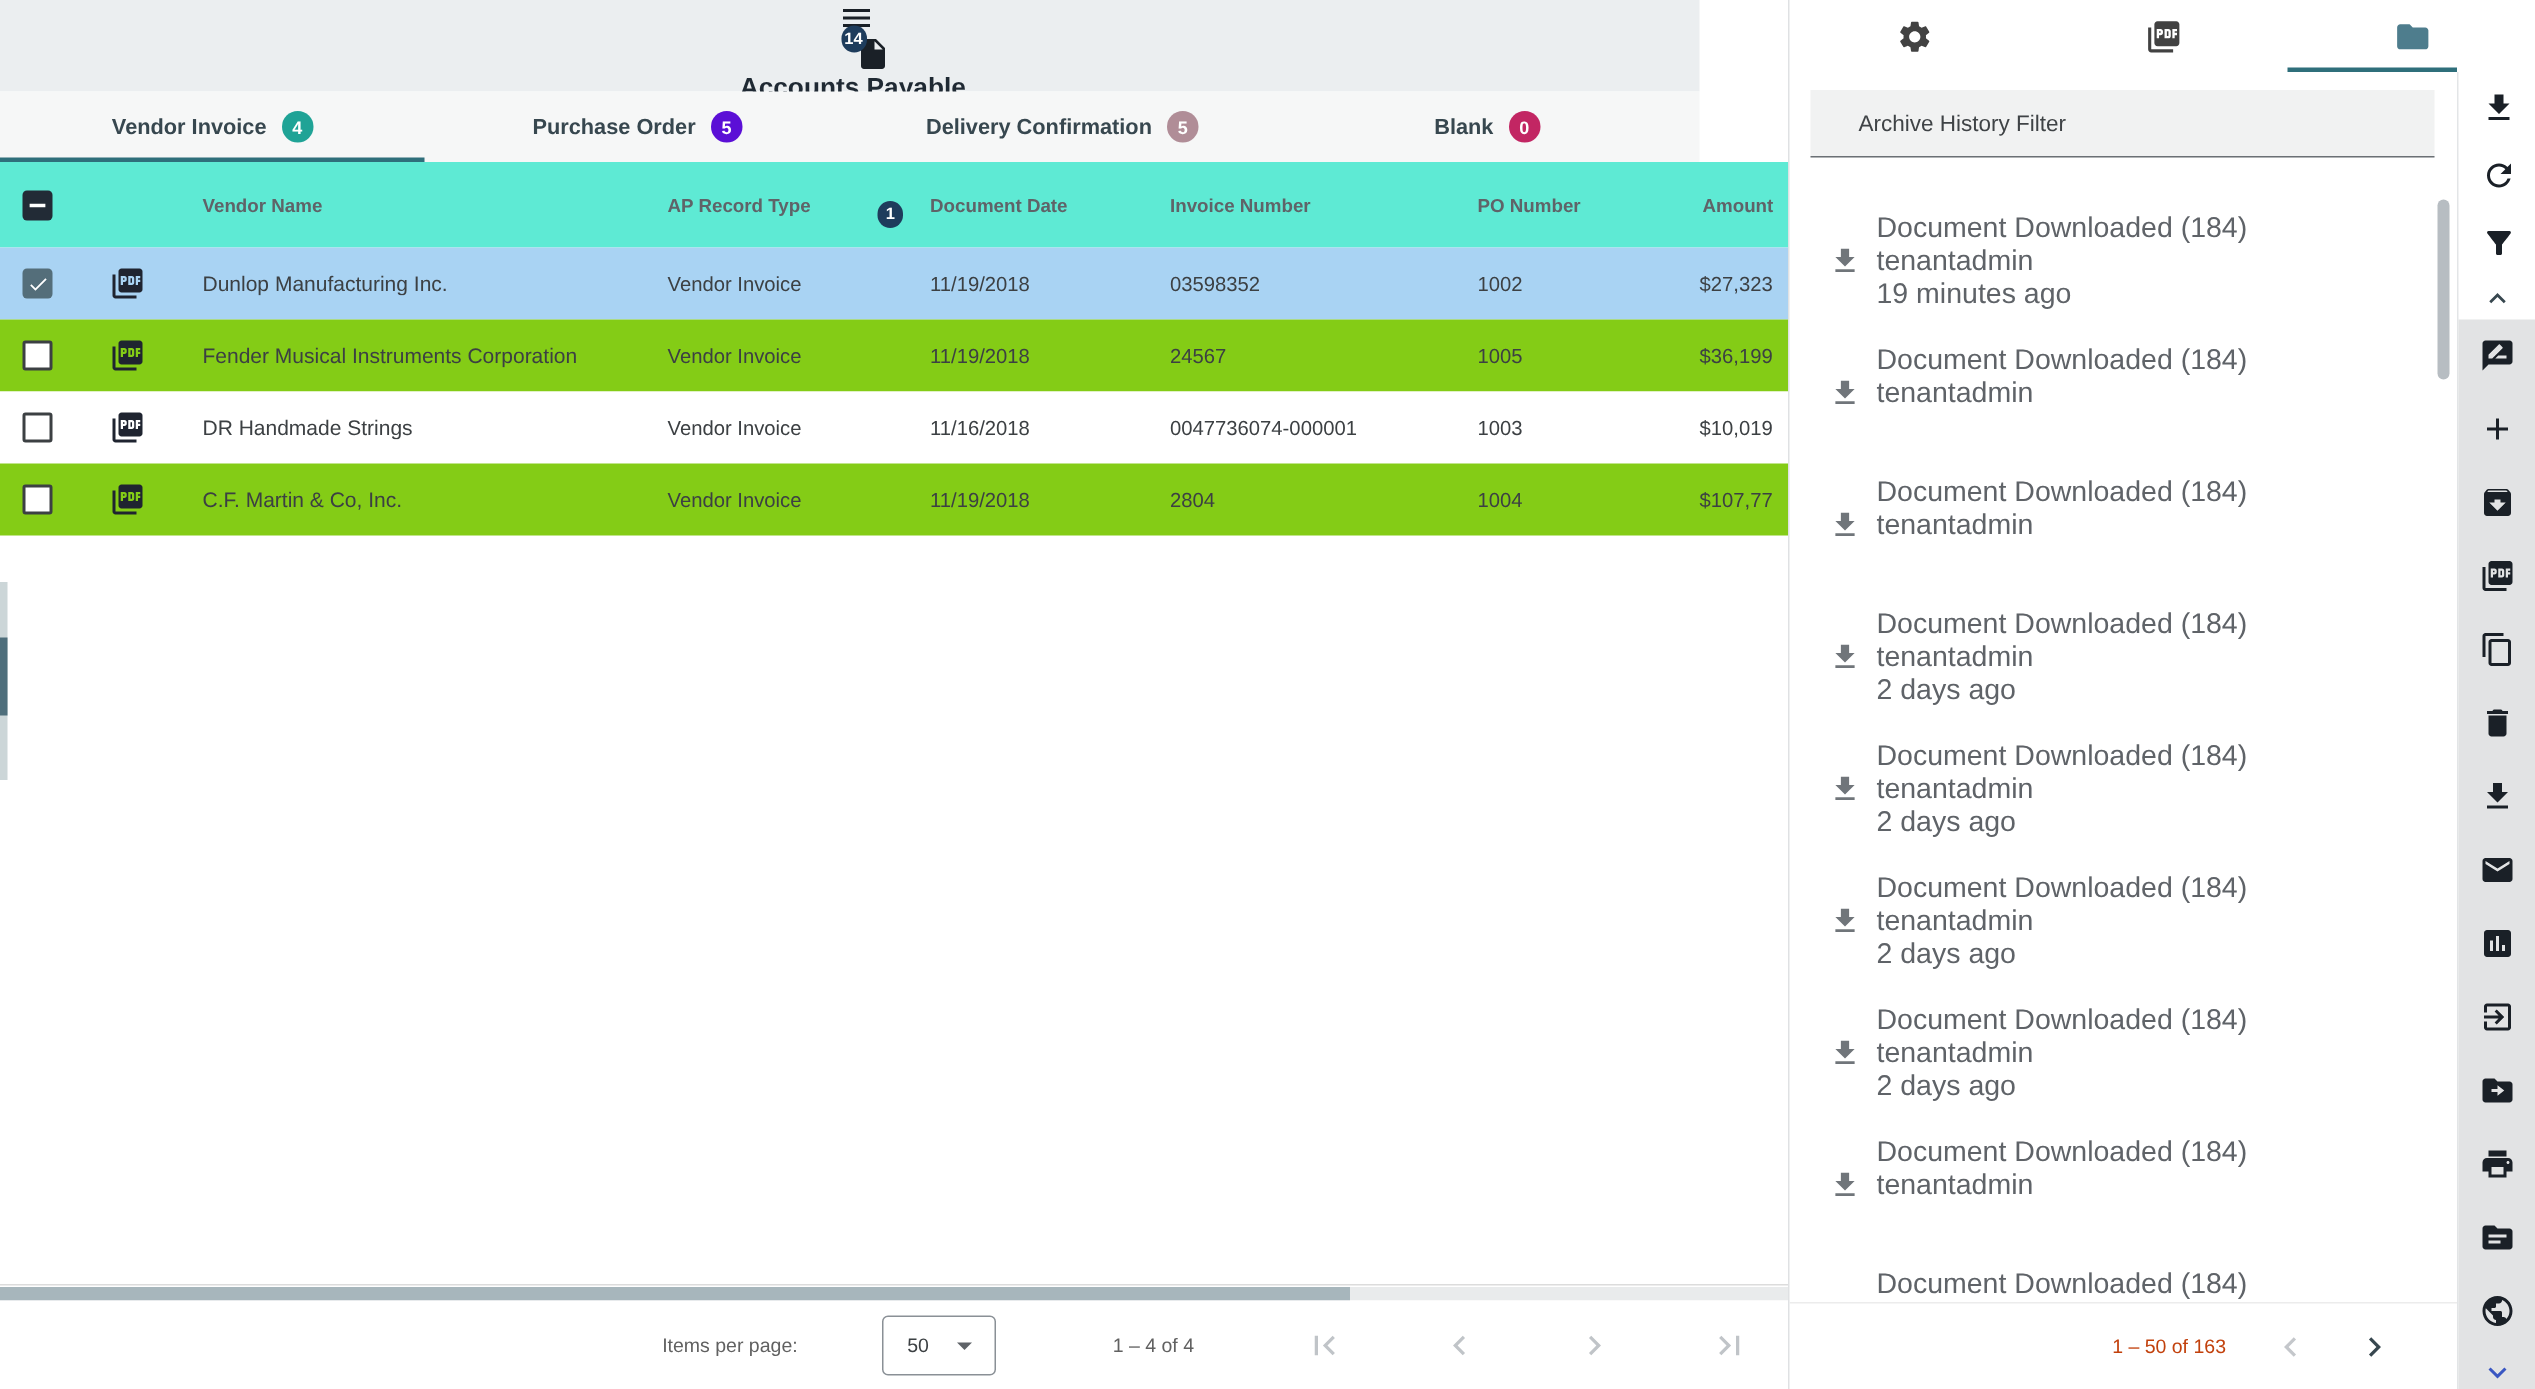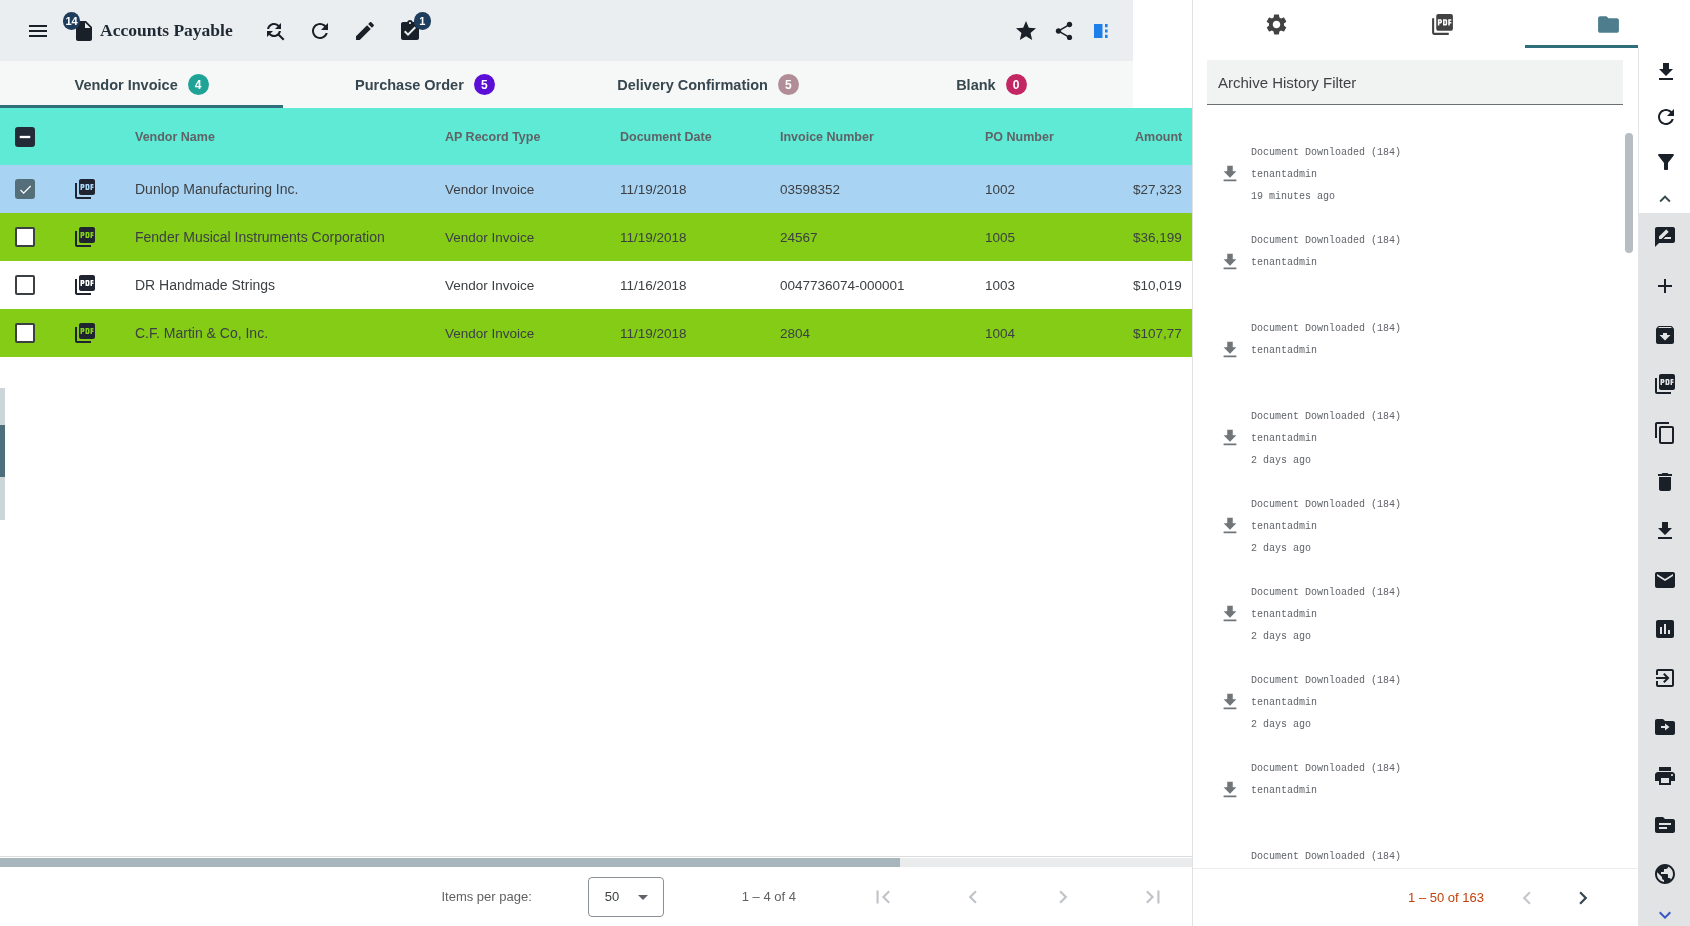--- a/index.html
+++ b/index.html
@@ -1,22 +1,22 @@
 <!DOCTYPE html>
 <html><head>
 <meta charset="utf-8">
 <style>
   html,body{margin:0;padding:0;}
   body{font-family:"Liberation Sans",sans-serif;}
   .app{position:relative;width:1690px;height:926px;background:#fff;overflow:hidden;color:#3c4043;}
   svg{display:block;}
   
-  .topbar{position:absolute;left:0;top:0;width:1133px;height:61px;background:#ebeef0;display:flex;align-items:center;padding:0 18px 0 26px;box-sizing:border-box;}
+  .topbar{position:absolute;left:0;top:0;width:1133px;height:61px;background:#ebeef0;display:flex;align-items:center;padding:0 18px 0 26px;box-sizing:border-box;flex-direction:column;}
   .tb-ic{width:24px;height:24px;color:#1a2027;position:relative;cursor:pointer;}
-  .apptitle{font-size:17.5px;font-weight:bold;color:#1f2933;margin:0 8px 0 4px;white-space:nowrap;font-family:Liberation Serif, serif;}
+  .apptitle{font-size:17.5px;font-weight:bold;color:#1f2933;margin:0 8px 0 4px;white-space:nowrap;}
   .badge{position:absolute;min-width:13px;height:18px;padding:0 2px;border-radius:9px;background:#1e3c5c;color:#fff;font-size:11px;font-weight:bold;display:flex;align-items:center;justify-content:center;z-index:2;}
   .badge.tl{left:-9px;top:-7px;} .badge.tr{right:-9px;top:-7px;}
   .sp{margin-left:auto;}
   
   .tabbar{position:absolute;left:0;top:61px;width:1133px;height:47px;background:#f6f7f7;display:flex;}
   .tab{flex:1;display:flex;align-items:center;justify-content:center;font-size:14.5px;font-weight:bold;color:#37474f;position:relative;cursor:pointer;}
   .tab .cnt{margin-left:10px;width:21px;height:21px;border-radius:50%;color:#fff;font-size:12px;display:flex;align-items:center;justify-content:center;}
   .tab.active::after{content:"";position:absolute;left:0;right:0;bottom:0;height:3px;background:#2f6f7b;}
   
   .grid{display:grid;grid-template-columns:50px 70px 310px 175px 160px 205px 150px 1fr;align-items:center;}
@@ -42,23 +42,23 @@
   .pagesel .car{margin-left:auto;width:24px;height:24px;color:#5f6368;}
   .rng{margin:0 10px 0 36px;}
   .pgic{width:26px;height:26px;color:#c0c4c8;margin-left:22px;cursor:pointer;}
   
   .panel{position:absolute;left:1192px;top:0;width:498px;height:926px;background:#fff;border-left:1px solid #dfe1e3;box-sizing:border-box;}
   .ptabs{position:absolute;left:0;top:0;width:498px;height:48px;display:flex;}
   .ptab{flex:1;display:flex;align-items:center;justify-content:center;cursor:pointer;}
   .ptab .ic{width:25px;height:25px;color:#424242;}
   .ptab.active .ic{color:#4e7d8d;}
   .punder{position:absolute;left:332px;bottom:0;width:113px;height:3px;background:#2f6f7b;}
-  .filter{position:absolute;left:14px;top:60px;width:416px;height:45px;background:#f1f2f2;border-bottom:1px solid #6b7075;box-sizing:border-box;display:flex;align-items:center;padding-left:11px;font-size:15px;color:#3f4346;cursor:text;}
+  .filter{position:absolute;left:14px;top:60px;width:416px;height:45px;background:#f1f2f2;border-bottom:1px solid #6b7075;box-sizing:border-box;display:flex;align-items:center;padding-left:32px;font-size:15px;color:#3f4346;cursor:text;}
   .hlist{position:absolute;left:0;top:136px;width:440px;height:732px;overflow:hidden;}
-  .hitem{height:88px;position:relative;box-sizing:border-box;padding:6px 0 0 58px;font-size:10px;color:#5f6368;line-height:22px;cursor:pointer;font-family:Liberation Mono, monospace;}
+  .hitem{height:88px;position:relative;box-sizing:border-box;padding:6px 0 0 58px;font-size:19px;color:#5f6368;line-height:22px;cursor:pointer;}
   .hitem .dl{position:absolute;left:26px;top:27px;width:22px;height:22px;color:#70757a;}
   .pscroll{position:absolute;left:432px;top:133px;width:8px;height:120px;background:#b7bdc2;border-radius:4px;cursor:pointer;}
   .pfoot{position:absolute;left:0;top:868px;width:445px;height:58px;border-top:1px solid #ececec;display:flex;align-items:center;justify-content:flex-end;padding-right:42px;box-sizing:border-box;font-size:13px;color:#c2410c;}
   .pfic{width:26px;height:26px;margin-left:30px;cursor:pointer;}
   .pfic.dis{color:#c4c7cb;} .pfic.en{color:#37474f;}
   
   .rtool{position:absolute;left:445px;top:48px;width:53px;height:878px;border-left:1px solid #e3e5e7;box-sizing:border-box;}
   .rtool .seg1{position:absolute;left:0;top:0;width:53px;}
   .graybg{position:absolute;left:0;top:165px;width:53px;height:735px;background:#e2e3e4;}
   .tbi{position:absolute;left:50%;transform:translateX(-50%);width:24px;height:24px;color:#1a2027;cursor:pointer;}

